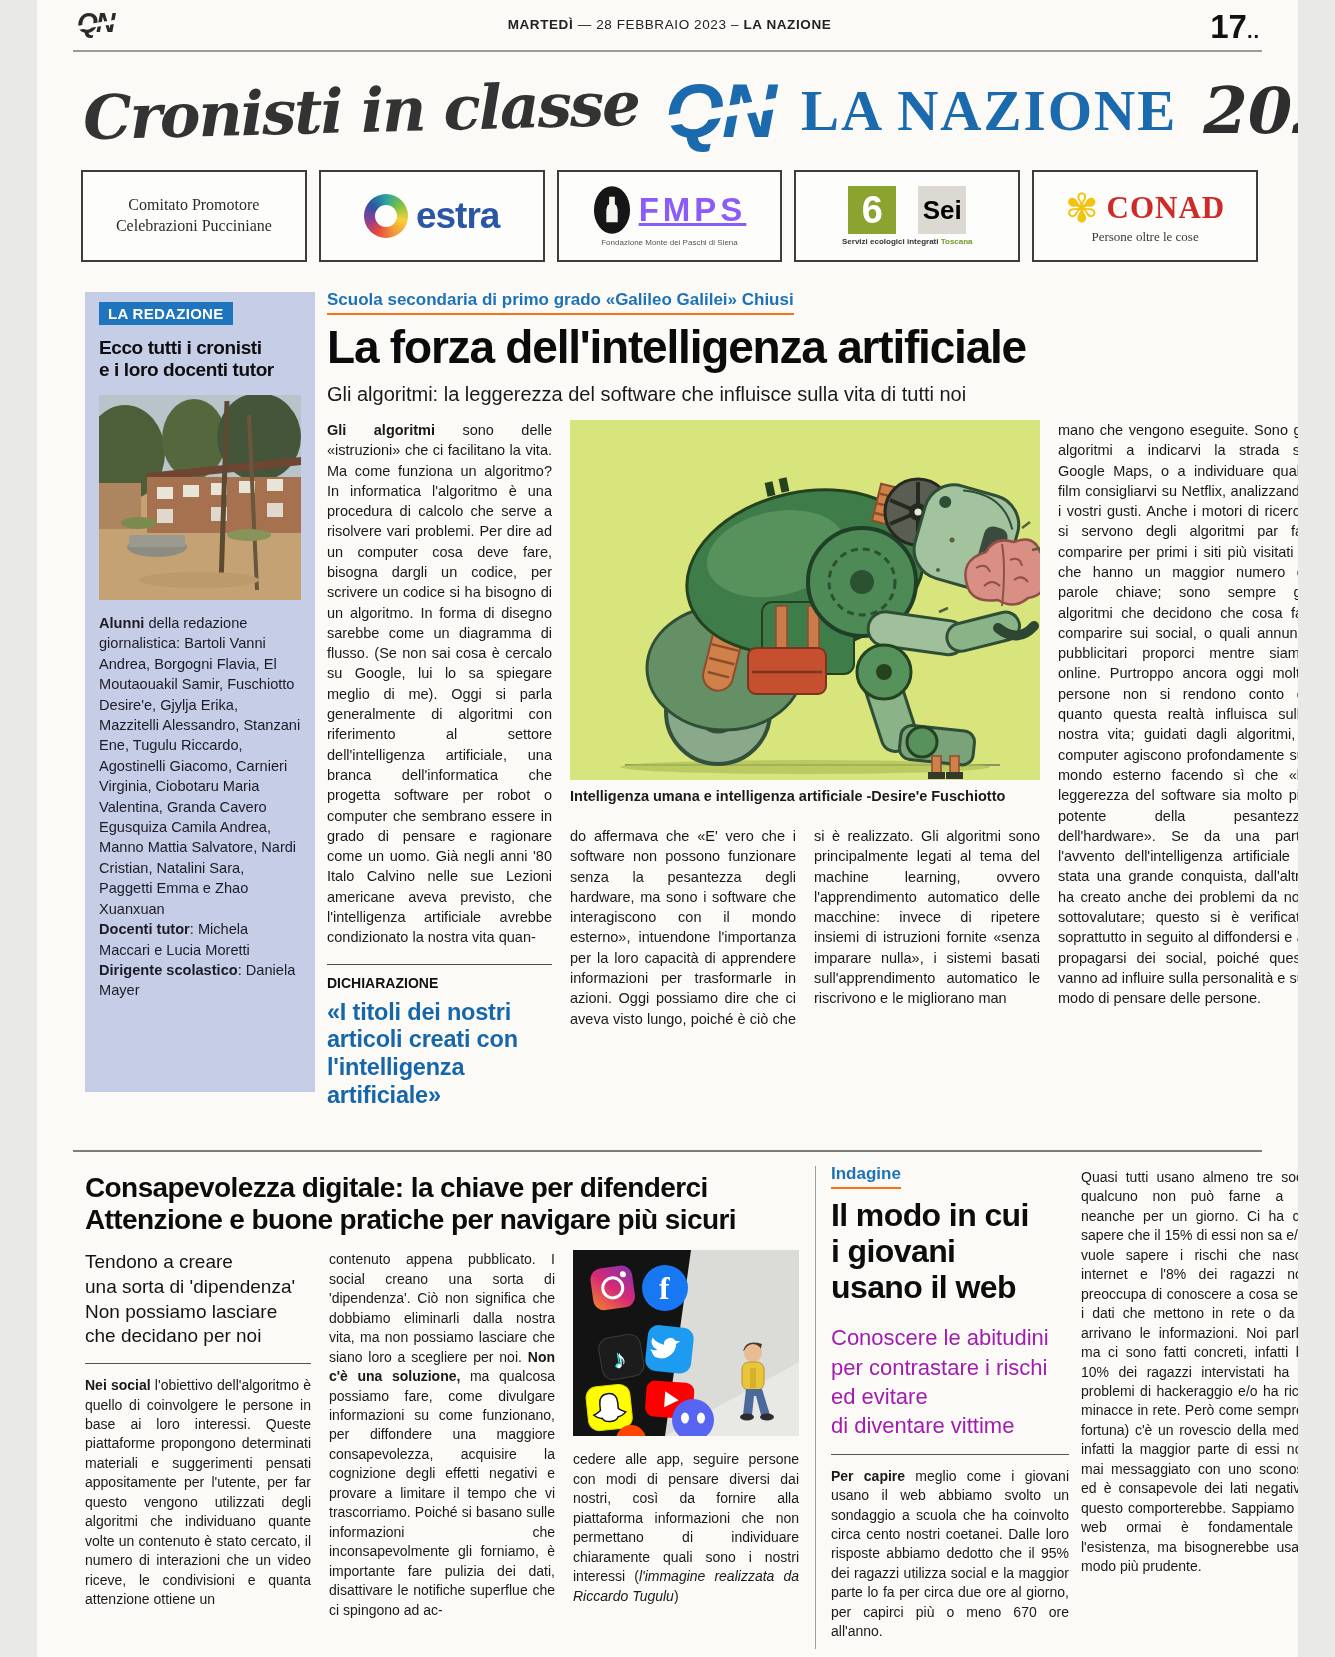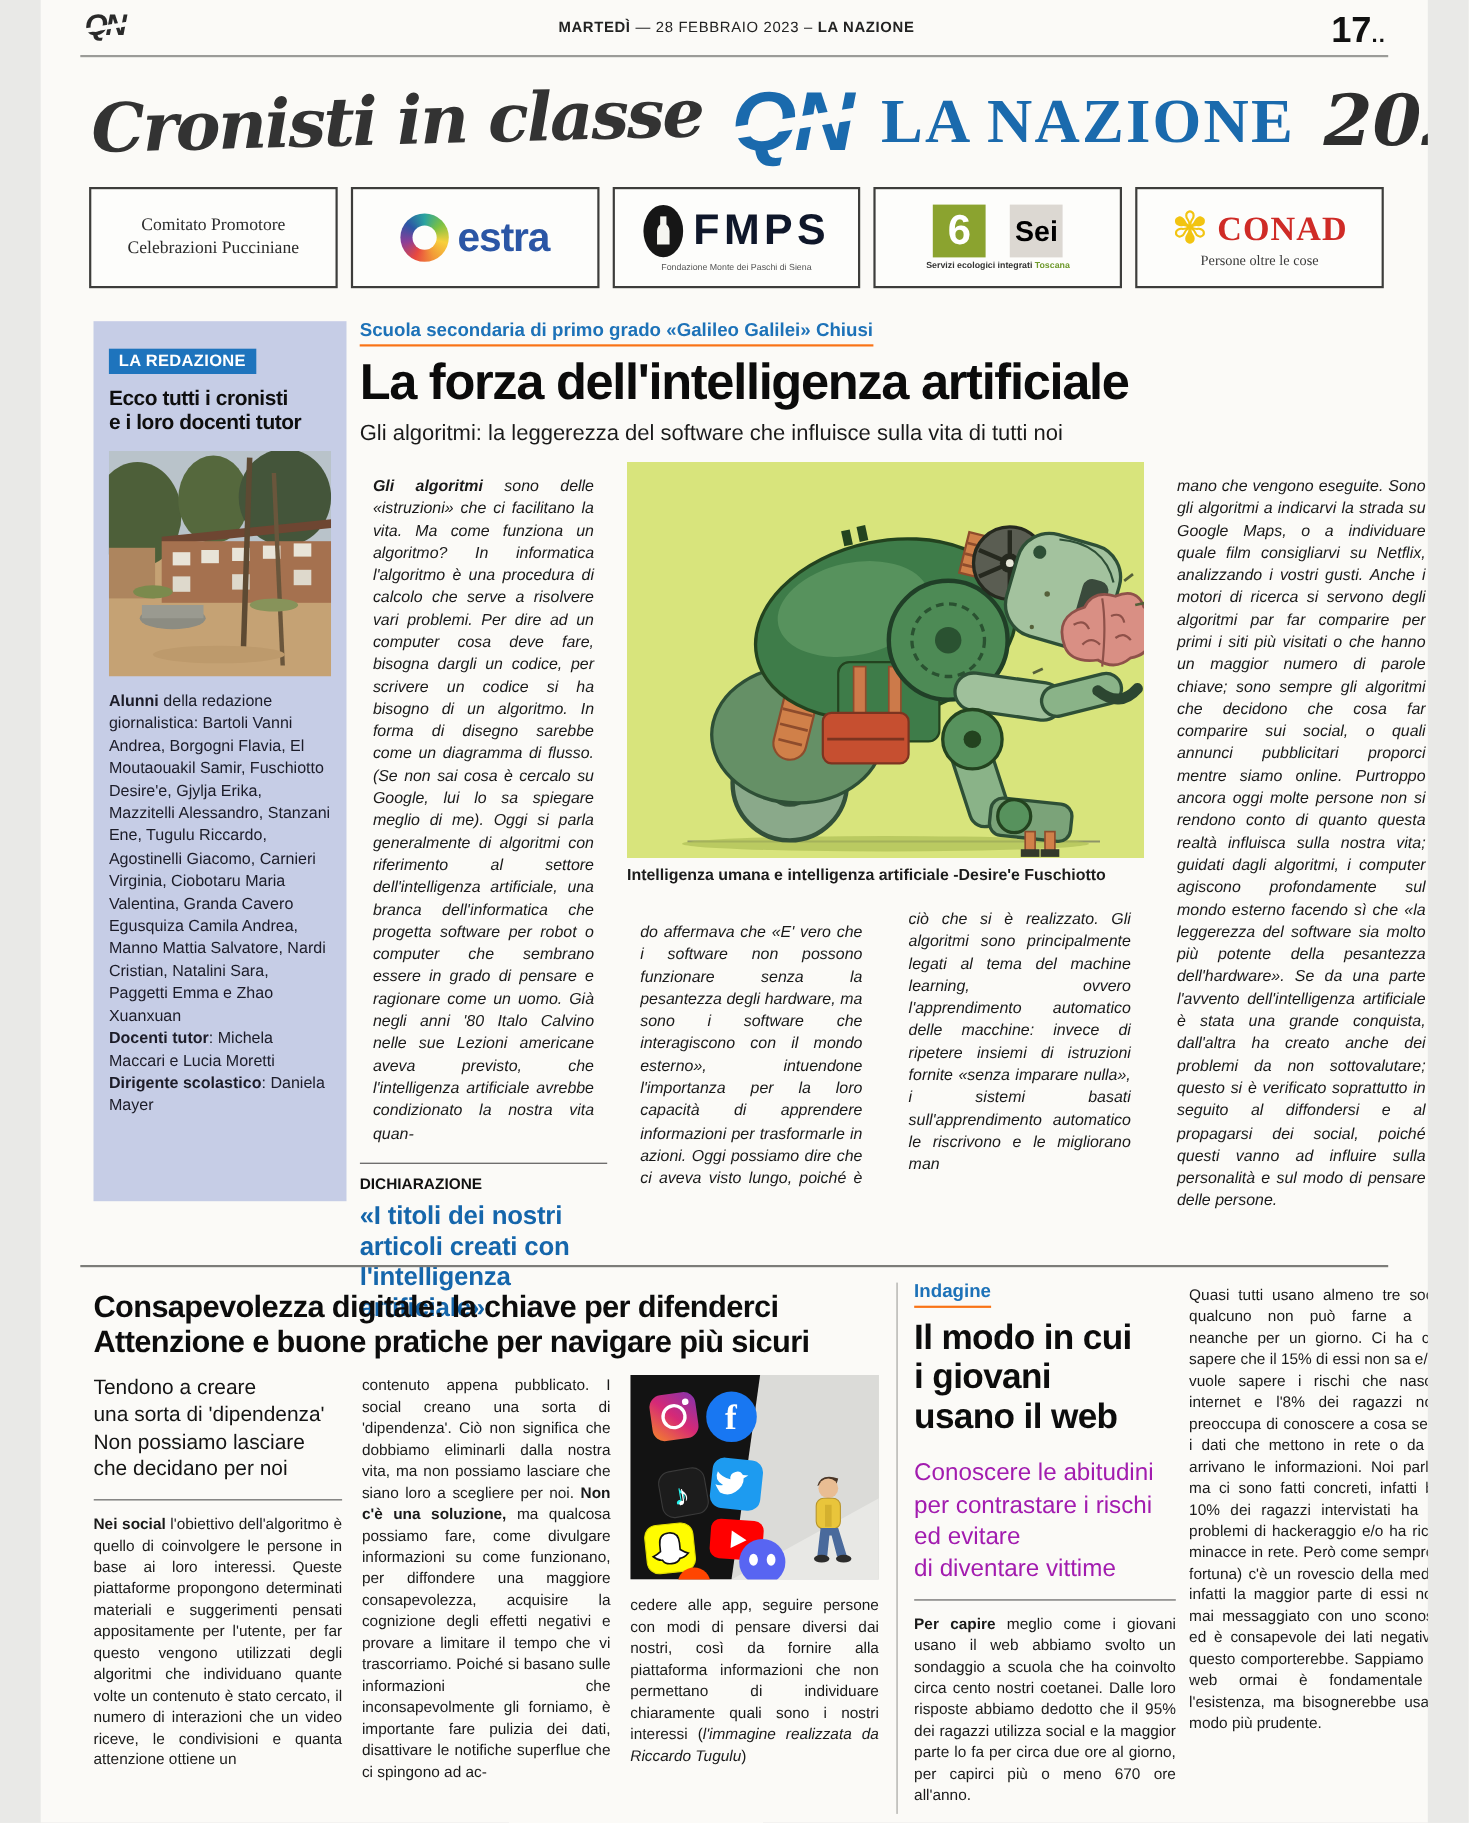--- a/index.html
+++ b/index.html
@@ -28,55 +28,55 @@
   .sponsors{position:absolute;top:170px;left:44px;right:40px;height:92px;display:flex;gap:12px;}
   .sponsor{flex:1;border:2px solid #3d3d3b;background:#fdfdfb;display:flex;flex-direction:column;
         align-items:center;justify-content:center;overflow:hidden;padding:14px;}
   .sp-row{display:flex;align-items:center;gap:8px;}
   .comitato{font-family:"Liberation Serif",serif;font-size:16px;color:#2c2c2c;text-align:center;line-height:1.3;}
   .estra-ring{width:44px;height:44px;border-radius:50%;
         background:conic-gradient(#2aa3a0,#7bc143,#f7d03c,#f29a38,#e8483f,#8a3f98,#2b56a5,#2aa3a0);
         display:flex;align-items:center;justify-content:center;}
   .estra-ring .hole{width:22px;height:22px;border-radius:50%;background:#fdfdfb;}
   .estra-word{font-size:37px;font-weight:bold;color:#2b56a5;letter-spacing:-1px;}
-  .fmps-word{font-size:39px;font-weight:bold;color:#0f172a;letter-spacing:4px;}
+  .fmps-word{font-size:33px;font-weight:bold;color:#8b5cf6;letter-spacing:4px;text-decoration:underline;}
   .sp-sub{font-size:8px;color:#555;margin-top:3px;text-align:center;}
   .sei-6{width:48px;height:48px;background:#8ba32f;color:#fff;font-weight:bold;font-size:38px;
         display:flex;align-items:center;justify-content:center;}
   .sei-word{width:48px;height:48px;background:#dcd8d2;color:#000000;font-weight:bold;font-size:26px;
         display:flex;align-items:center;justify-content:center;margin-left:14px;}
   .sei-sub{font-size:8px;font-weight:bold;color:#333;margin-top:3px;}
   .sei-sub .accent{color:#6f9a2e;}
   .adf-word{font-size:38px;font-weight:bold;color:#2586c6;letter-spacing:-1px;}
   .adf-sub{font-size:9px;color:#8a8a8a;margin-top:2px;}
   .conad-flower{font-size:40px;color:#f2c411;line-height:1;}
   .conad-word{font-family:"Liberation Serif",serif;font-size:31px;font-weight:900;color:#cf2b26;letter-spacing:1px;}
   .conad-sub{font-family:"Liberation Serif",serif;font-size:13px;color:#3a3a3a;margin-top:1px;}
   
   .sidebar{position:absolute;top:292px;left:48px;width:230px;height:800px;background:#c6cde6;
-        padding:25px 14px;box-sizing:border-box;}
+        padding:10px 14px;box-sizing:border-box;}
   .badge{display:inline-block;background:#1e74bd;color:#fff;font-weight:800;font-size:15px;
         padding:3px 9px;letter-spacing:.3px;}
   .sb-headline{font-size:19px;font-weight:900;color:#0e0e0e;line-height:1.18;margin-top:12px;
         letter-spacing:-.4px;white-space:nowrap;}
   .sb-photo{margin-top:13px;width:202px;height:205px;display:block;}
   .sb-body{margin-top:13px;font-size:14.6px;line-height:1.4;color:#1c1c28;}
   .sb-body b{font-weight:800;}
   
   .main{position:absolute;top:290px;left:290px;width:1000px;}
   .kicker{display:inline-block;color:#1d72b8;font-weight:800;font-size:17px;
         border-bottom:2px solid #f97316;padding-bottom:3px;}
   .headline{font-size:46px;font-weight:900;color:#0b0b0b;letter-spacing:-1.2px;margin-top:9px;
         line-height:1.02;white-space:nowrap;}
   .subhead{font-size:20px;color:#1a1a1a;margin-top:12px;}
   .main-row{margin-top:14px;display:flex;gap:18px;height:808px;overflow:hidden;}
   .mcol1{width:225px;flex:none;}
   .mmid{width:470px;flex:none;}
   .mcol4{width:250px;flex:none;}
-  .body-txt{font-size:14.5px;line-height:1.4;text-align:justify;color:#191919;margin:12px;font-style:italic;}
+  .body-txt{font-size:14.5px;line-height:1.4;text-align:justify;color:#191919;margin:0;}
   .body-txt b{font-weight:800;}
   .decl-rule{border:0;border-top:1.6px solid #4c4c4c;margin:16px 0 10px 0;}
   .decl-label{font-size:14px;font-weight:800;color:#111;}
   .decl-quote{font-size:23.5px;font-weight:800;color:#1566ab;line-height:1.18;margin-top:8px;letter-spacing:-.2px;}
   .hero{width:470px;height:360px;display:block;}
   .caption{font-size:14.5px;font-weight:700;color:#1b1b1b;margin-top:8px;}
   .mid-text{margin-top:22px;column-count:2;column-gap:18px;}
   
   .midrule{position:absolute;top:1150px;left:36px;right:36px;height:2px;background:#7c7c79;}
   .vdivider{position:absolute;top:1166px;bottom:8px;left:778px;width:1px;background:#9d9d9a;}

